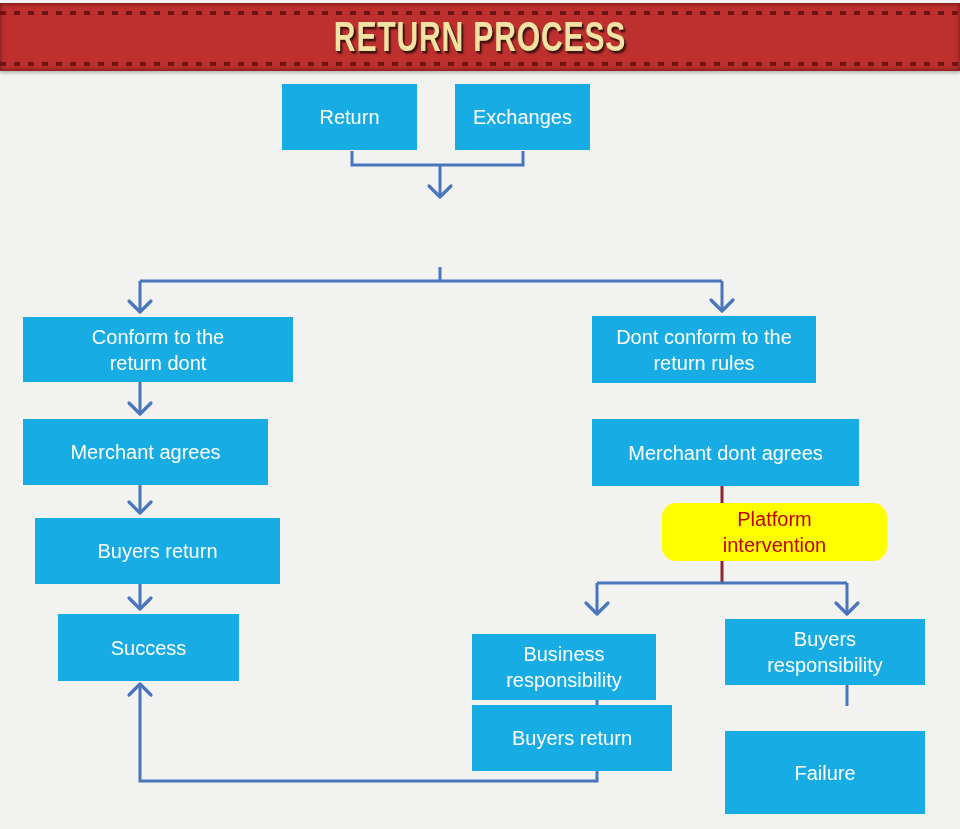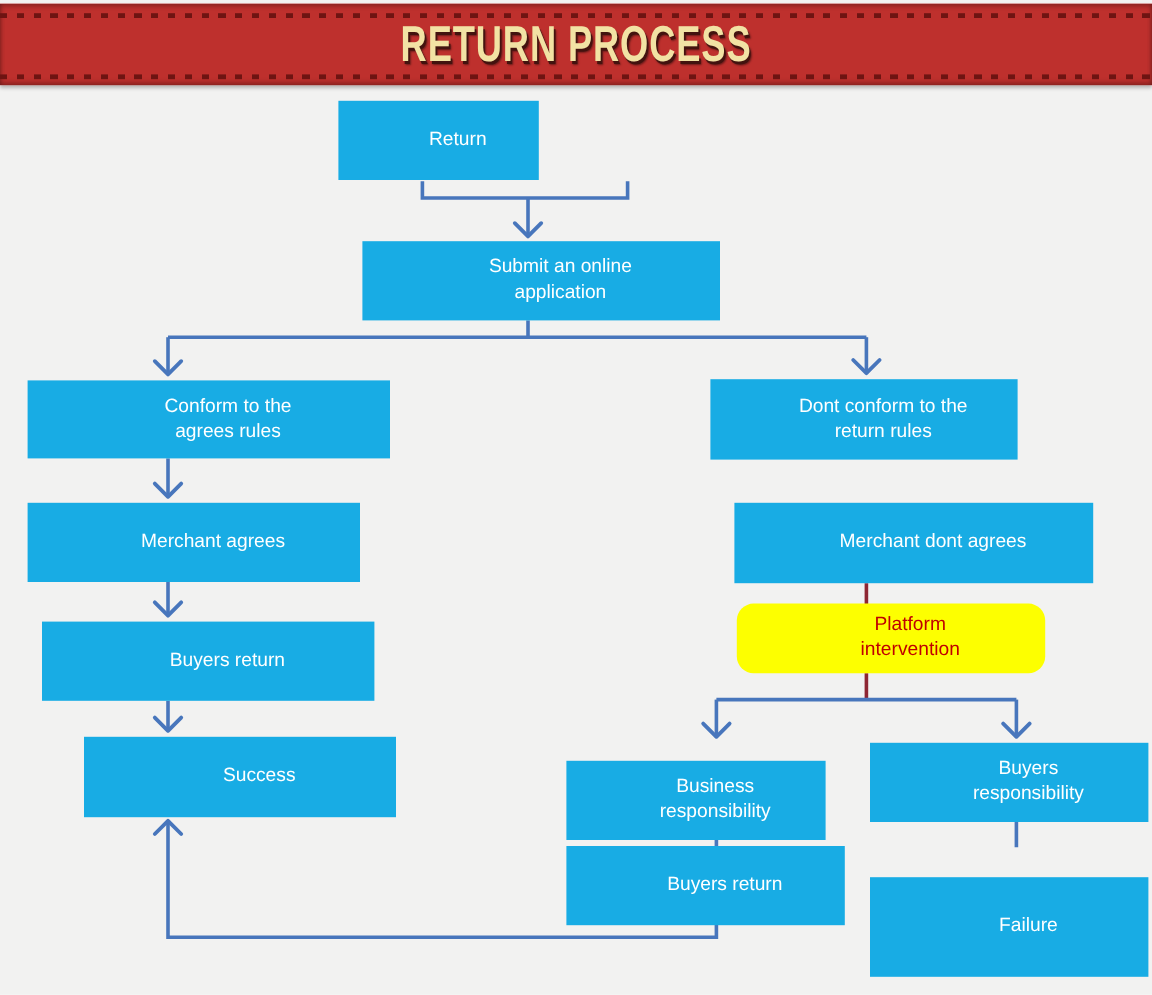--- a/index.html
+++ b/index.html
@@ -30,27 +30,27 @@
   .banner::after{ bottom:5px; }
   .banner-title{
     font-size:42px; font-weight:bold; color:var(--banner-text);
     letter-spacing:1px; transform:scaleX(.72); white-space:nowrap;
     text-shadow: 2px 2px 0 #43130F, 3px 3px 2px rgba(0,0,0,.45);
   }
   
   .node{
     position:absolute; background:var(--node); color:var(--node-text);
     display:flex; align-items:center; justify-content:center;
-    text-align:center; font-size:16px; line-height:1.3;
+    text-align:center; font-size:20px; line-height:1.3;
     white-space:pre-line;
-    padding-left:32px;
   }
   .node.highlight{
     background:var(--highlight); color:var(--highlight-text);
     border-radius:14px;
+    margin-left:48px;
   }
   
   .flow-svg{ position:absolute; left:0; top:0; pointer-events:none; }
   .c-line{ stroke:var(--connector); stroke-width:3; fill:none; }
   .c-red{ stroke:var(--connector-red); stroke-width:3; fill:none; }
   .arw-path{ stroke:var(--connector); stroke-width:3.2; fill:none; stroke-linecap:round; stroke-linejoin:round; }
 </style>
 </head>
 <body>
 
@@ -86,32 +86,31 @@
     <line class="c-line" x1="597" y1="583" x2="597" y2="614" marker-end="url(#arw)"></line>
     <line class="c-line" x1="847" y1="583" x2="847" y2="614" marker-end="url(#arw)"></line>
 
     <line class="c-line" x1="597" y1="685" x2="597" y2="706"></line>
     <line class="c-line" x1="847" y1="685" x2="847" y2="706"></line>
 
     <path class="c-line" d="M597,770 V781 H140 V684" marker-end="url(#arw)"></path>
   </svg>
 
   <div class="node" style="left:282px;top:84px;width:135px;height:66px">Return</div>
-  <div class="node" style="left:302px;top:201px;width:266px;height:66px">Submit an online
-application</div>
+  <div class="node" style="left:455px;top:84px;width:135px;height:66px">Exchanges</div>
 
   <div class="node" style="left:23px;top:317px;width:270px;height:65px">Conform to the
-agrees rules</div>
+return dont</div>
   <div class="node" style="left:23px;top:419px;width:245px;height:66px">Merchant agrees</div>
   <div class="node" style="left:35px;top:518px;width:245px;height:66px">Buyers return</div>
-  <div class="node" style="left:70px;top:614px;width:228px;height:67px">Success</div>
+  <div class="node" style="left:58px;top:614px;width:181px;height:67px">Success</div>
 
   <div class="node" style="left:592px;top:316px;width:224px;height:67px">Dont conform to the
 return rules</div>
-  <div class="node" style="left:612px;top:419px;width:267px;height:67px">Merchant dont agrees</div>
+  <div class="node" style="left:592px;top:419px;width:267px;height:67px">Merchant dont agrees</div>
   <div class="node highlight" style="left:614px;top:503px;width:225px;height:58px">Platform
 intervention</div>
 
   <div class="node" style="left:472px;top:634px;width:184px;height:66px">Business
 responsibility</div>
   <div class="node" style="left:725px;top:619px;width:200px;height:66px">Buyers
 responsibility</div>
   <div class="node" style="left:472px;top:705px;width:200px;height:66px">Buyers return</div>
   <div class="node" style="left:725px;top:731px;width:200px;height:83px">Failure</div>
 

